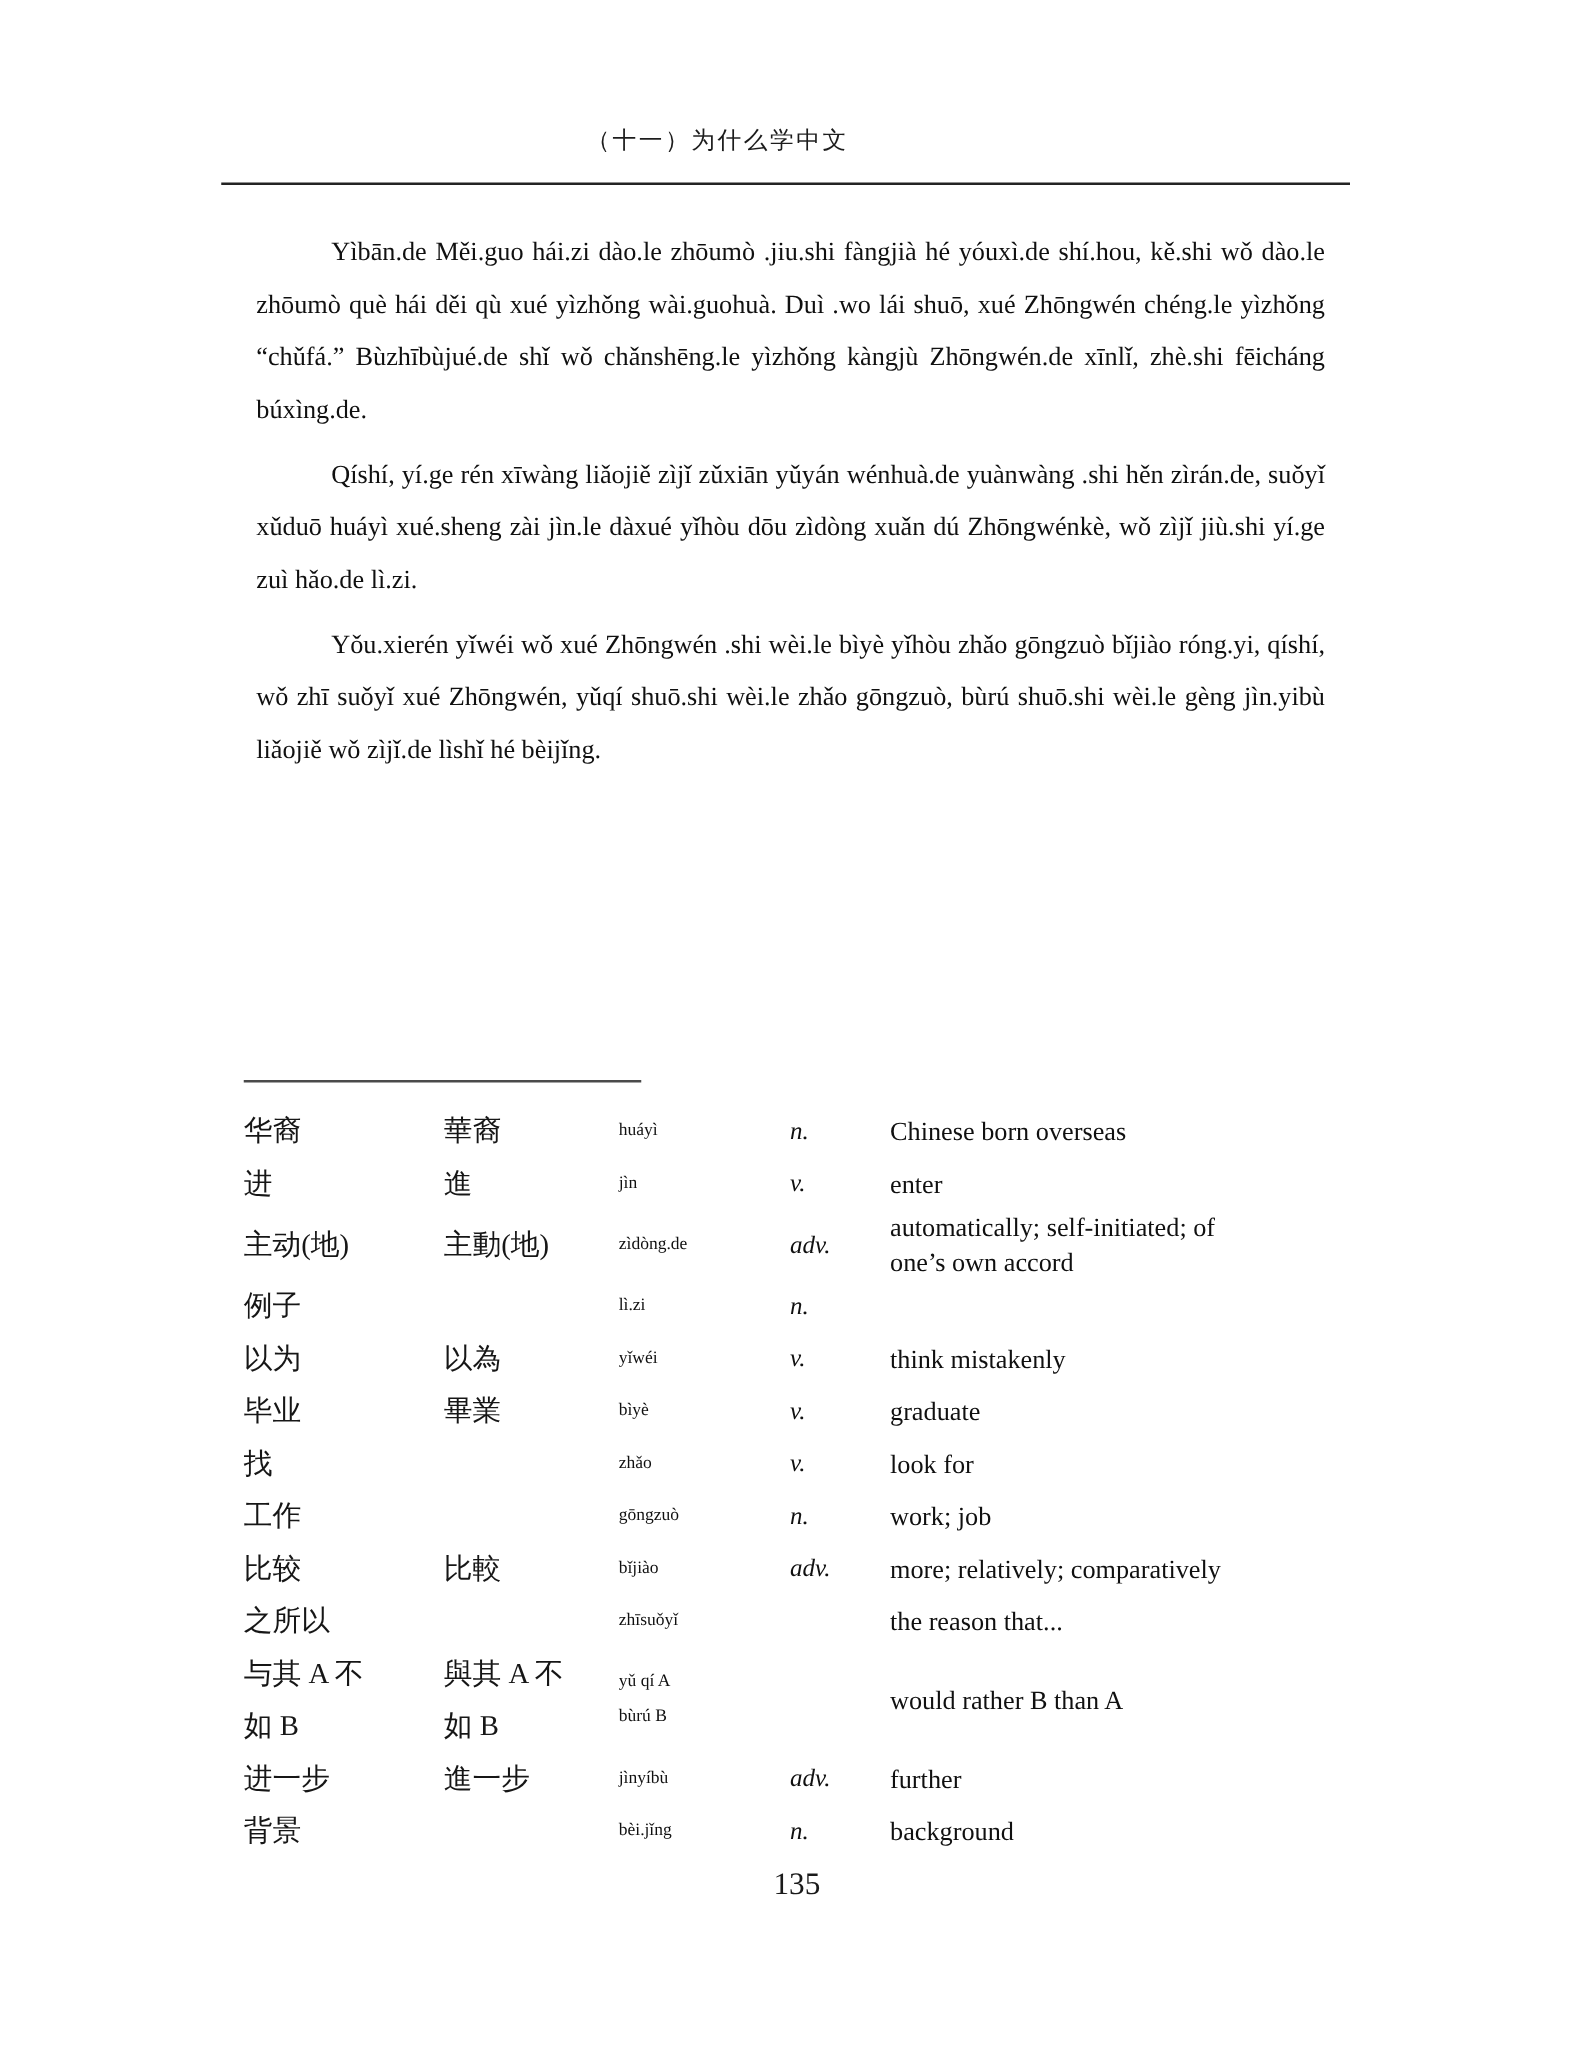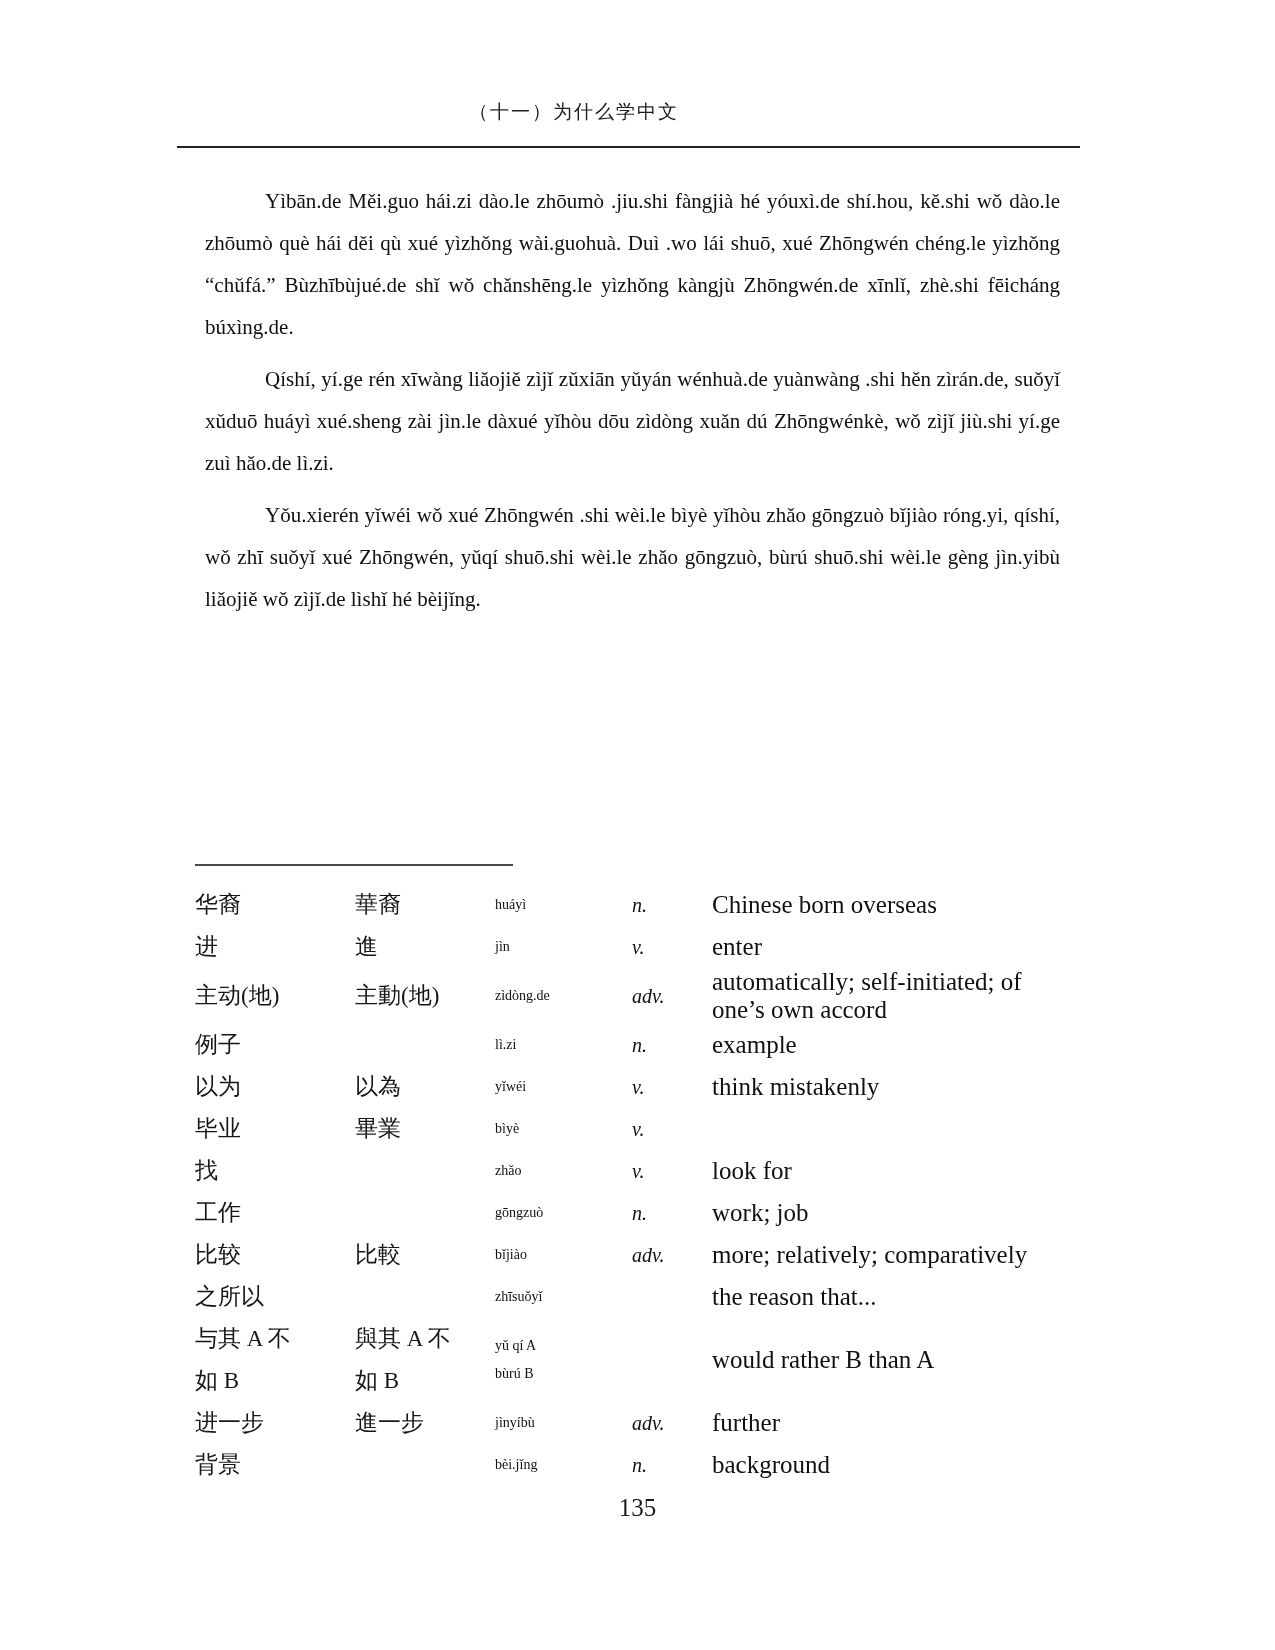--- a/index.html
+++ b/index.html
@@ -80,21 +80,21 @@
     line-height: 28px;
     white-space: pre-line;
     color: #101010;
   }
   .cell-pos {
     font-size: 20px;
     font-style: italic;
     color: #101010;
   }
   .cell-english {
-    font-size: 25px;
+    font-size: 21px;
     line-height: 28px;
     white-space: pre-line;
     color: #101010;
   }
   .page-number {
     position: absolute;
     top: 1494px;
     left: 0;
     width: 1275px;
     text-align: center;
@@ -143,36 +143,36 @@
       <div class="cell-pos">adv.</div>
       <div class="cell-english">automatically; self-initiated; of
 one’s own accord</div>
     </div>
 
     <div class="vocab-row">
       <div class="cell-simplified">例子</div>
       <div class="cell-traditional"></div>
       <div class="cell-pinyin">lì.zi</div>
       <div class="cell-pos">n.</div>
-      <div class="cell-english">example</div>
     </div>
 
     <div class="vocab-row">
       <div class="cell-simplified">以为</div>
       <div class="cell-traditional">以為</div>
       <div class="cell-pinyin">yǐwéi</div>
       <div class="cell-pos">v.</div>
       <div class="cell-english">think mistakenly</div>
     </div>
 
     <div class="vocab-row">
       <div class="cell-simplified">毕业</div>
       <div class="cell-traditional">畢業</div>
       <div class="cell-pinyin">bìyè</div>
       <div class="cell-pos">v.</div>
+      <div class="cell-english">graduate</div>
     </div>
 
     <div class="vocab-row">
       <div class="cell-simplified">找</div>
       <div class="cell-traditional"></div>
       <div class="cell-pinyin">zhǎo</div>
       <div class="cell-pos">v.</div>
       <div class="cell-english">look for</div>
     </div>
 

